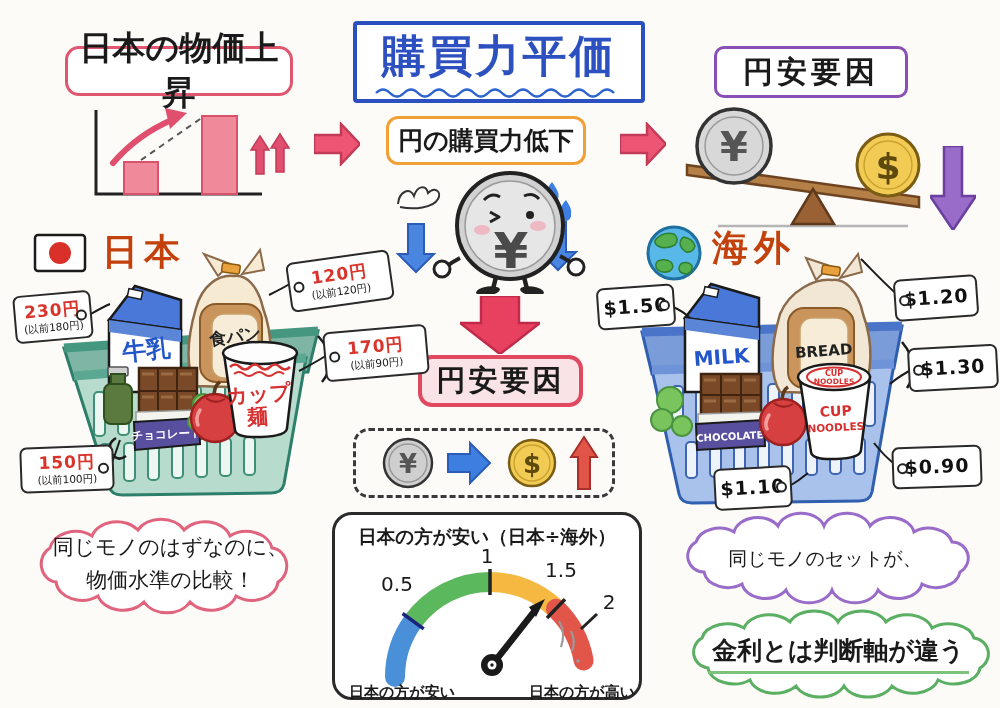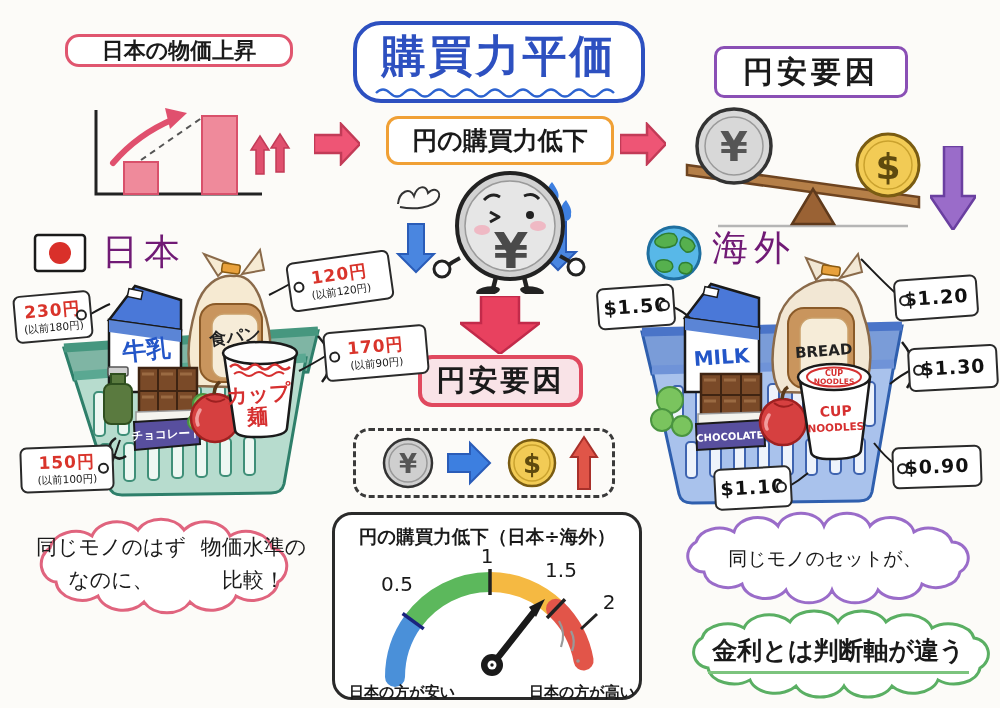--- a/index.html
+++ b/index.html
@@ -1,39 +1,39 @@
 <!DOCTYPE html>
 <html><head>
 <meta charset="utf-8">
 <style>
   html,body{margin:0;padding:0;}
   body{font-family:"DejaVu Sans","Liberation Sans",sans-serif;background:#e8e8e8;}
   #canvas{position:relative;width:1000px;height:708px;background:#fcfbf8;overflow:hidden;margin:0 auto;}
   .abs{position:absolute;}
   .hbox{position:absolute;display:flex;align-items:center;justify-content:center;
         background:#fff;box-sizing:border-box;color:#1a1a1a;font-weight:600;text-align:center;}
-  .box-japan-inflation{left:65px;top:34px;width:228px;height:33px;border:3.5px solid #e0566f;border-radius:14px;font-size:22px;}
-  .box-title{left:353px;top:21px;width:292px;height:82px;border:4.5px solid #2d50c0;border-radius:28px;
+  .box-japan-inflation{left:65px;top:46px;width:228px;height:50px;border:3.5px solid #e0566f;border-radius:14px;font-size:33px;}
+  .box-title{left:353px;top:21px;width:292px;height:82px;border:4.5px solid #2d50c0;border-radius:4px;
              flex-direction:column;color:#2d50c0;font-size:44px;font-weight:700;letter-spacing:3px;}
-  .box-yen-power{left:386px;top:116px;width:228px;height:49px;border:3.5px solid #f0a035;border-radius:12px;font-size:25px;}
+  .box-yen-power{left:386px;top:116px;width:200px;height:49px;border:3.5px solid #f0a035;border-radius:12px;font-size:25px;}
   .box-weakyen-top{left:714px;top:46px;width:194px;height:52px;border:3.5px solid #8a4fb5;border-radius:10px;font-size:30px;letter-spacing:4px;}
   .box-weakyen-center{left:418px;top:355px;width:165px;height:52px;border:4px solid #e0495f;border-radius:14px;
                       background:#f9e3e7;font-size:29px;letter-spacing:3px;}
   .dashed-box{left:353px;top:428px;width:262px;height:70px;border:3px dashed #3a3a3a;border-radius:16px;background:transparent;box-sizing:border-box;position:absolute;}
-  .big-label{position:absolute;font-size:36px;font-weight:400;color:#701a75;letter-spacing:6px;}
+  .big-label{position:absolute;font-size:36px;font-weight:700;color:#c2410c;letter-spacing:6px;}
   .tag{position:absolute;background:#fff;border:2.5px solid #2a2a2a;border-radius:7px;display:flex;flex-direction:column;
        align-items:center;justify-content:center;line-height:1.15;box-sizing:border-box;z-index:5;}
   .tag-price-jp{color:#d9342b;font-size:17px;font-weight:700;letter-spacing:1px;}
   .tag-prev{font-size:10.5px;color:#1a1a1a;}
   .tag-price-usd{color:#111;font-size:19px;font-weight:600;letter-spacing:1px;}
   .hole{position:absolute;width:7px;height:7px;border:2px solid #222;border-radius:50%;background:#fff;top:50%;margin-top:-5.5px;}
   .hole-r{right:3px;} .hole-l{left:3px;}
   .cloud{position:absolute;}
   .cloud svg{position:absolute;left:0;top:0;width:100%;height:100%;}
-  .cloud-text{position:absolute;left:0;top:0;width:100%;height:100%;display:flex;flex-direction:row;
+  .cloud-text{position:absolute;left:0;top:0;width:100%;height:100%;display:flex;flex-direction:column;
               align-items:center;justify-content:center;color:#1a1a1a;font-weight:500;text-align:center;}
   .gauge-panel{left:332px;top:512px;width:310px;height:188px;border:3.5px solid #2a2a2a;border-radius:20px;
                position:absolute;background:#fff;box-sizing:border-box;}
   .gauge-title{position:absolute;top:9px;width:100%;text-align:center;font-size:18.5px;font-weight:600;color:#1a1a1a;}
   .underline-green{border-bottom:3.5px solid #7cc47e;padding:0 4px 4px 4px;text-align:right;}
   svg text{font-family:"DejaVu Sans","Liberation Sans",sans-serif;}
 </style>
 </head>
 <body>
 
@@ -388,21 +388,21 @@
   <div class="cloud" style="left:680px;top:604px;width:317px;height:100px">
     <svg viewBox="0 0 317 100" preserveAspectRatio="none">
       <path d="M22,34 a26,18 0 0 1 42,-10 a26,18 0 0 1 46,-6 a26,18 0 0 1 48,0 a26,18 0 0 1 48,0 a26,18 0 0 1 46,6 a26,18 0 0 1 42,10 a16,16 0 0 1 6,30 a26,18 0 0 1 -42,12 a26,18 0 0 1 -46,6 a26,18 0 0 1 -48,0 a26,18 0 0 1 -48,0 a26,18 0 0 1 -46,-6 a26,18 0 0 1 -42,-12 a16,16 0 0 1 -6,-30 Z" fill="#fff" stroke="#5aaf63" stroke-width="3"></path>
     </svg>
     <div class="cloud-text" style="font-size:25px;font-weight:600">
       <span class="underline-green">金利とは判断軸が違う</span>
     </div>
   </div>
 
   <div class="gauge-panel">
-    <div class="gauge-title">円の購買力低下（日本÷海外）</div>
+    <div class="gauge-title">日本の方が安い（日本÷海外）</div>
     <svg class="abs" style="left:0;top:30px;width:310px;height:158px" viewBox="0 0 310 158">
       <path d="M60,132 A95,95 0 0 1 78.1,76.2" stroke="#4a90d9" stroke-width="20" fill="none" stroke-linecap="round"></path>
       <path d="M78.1,76.2 A95,95 0 0 1 155,37" stroke="#5cb85c" stroke-width="20" fill="none"></path>
       <path d="M155,37 A95,95 0 0 1 221,63.7" stroke="#f5b942" stroke-width="20" fill="none"></path>
       <path d="M221,63.7 A95,95 0 0 1 248.6,115.5" stroke="#e25549" stroke-width="20" fill="none" stroke-linecap="round"></path>
       <path d="M88.7,83.8 L67.6,68.5" stroke="#1a237e" stroke-width="3.5"></path>
       <path d="M155,50 L155,24" stroke="#222" stroke-width="3.5"></path>
       <path d="M212,73 L230,54.3" stroke="#222" stroke-width="3.5"></path>
       <path d="M246,84 L262,69" stroke="#222" stroke-width="3"></path>
       <text x="62" y="46" font-size="20" fill="#1a1a1a" text-anchor="middle">0.5</text>

